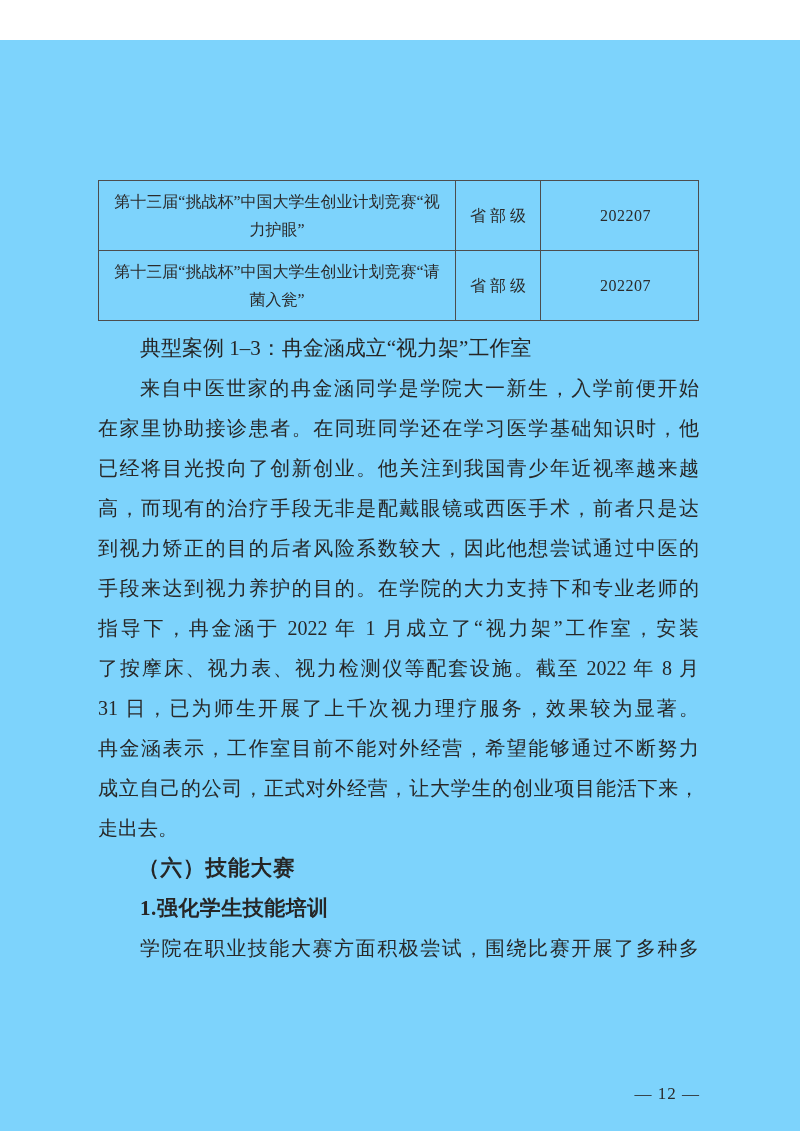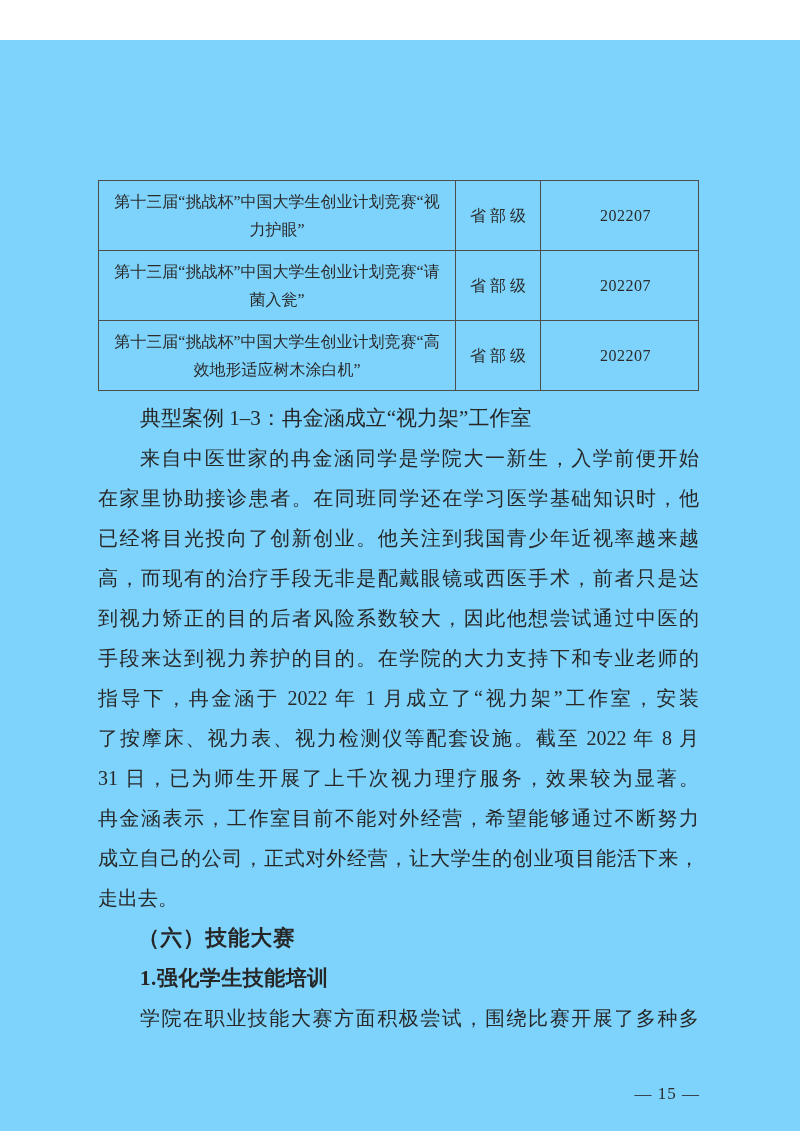--- a/index.html
+++ b/index.html
@@ -95,25 +95,20 @@
         <tr>
           <td class="award-name">第十三届“挑战杯”中国大学生创业计划竞赛“视力护眼”</td>
           <td class="award-level">省部级</td>
           <td class="award-date">202207</td>
         </tr>
         <tr>
           <td class="award-name">第十三届“挑战杯”中国大学生创业计划竞赛“请菌入瓮”</td>
           <td class="award-level">省部级</td>
           <td class="award-date">202207</td>
         </tr>
-        <tr>
-          <td class="award-name">第十三届“挑战杯”中国大学生创业计划竞赛“高效地形适应树木涂白机”</td>
-          <td class="award-level">省部级</td>
-          <td class="award-date">202207</td>
-        </tr>
       </tbody>
     </table>
 
     <div class="case-heading">典型案例 1–3：冉金涵成立“视力架”工作室</div>
 
     <div class="body-line indent">来自中医世家的冉金涵同学是学院大一新生，入学前便开始</div>
     <div class="body-line">在家里协助接诊患者。在同班同学还在学习医学基础知识时，他</div>
     <div class="body-line">已经将目光投向了创新创业。他关注到我国青少年近视率越来越</div>
     <div class="body-line">高，而现有的治疗手段无非是配戴眼镜或西医手术，前者只是达</div>
     <div class="body-line">到视力矫正的目的后者风险系数较大，因此他想尝试通过中医的</div>
@@ -124,14 +119,14 @@
     <div class="body-line">冉金涵表示，工作室目前不能对外经营，希望能够通过不断努力</div>
     <div class="body-line">成立自己的公司，正式对外经营，让大学生的创业项目能活下来，</div>
     <div class="body-line plain">走出去。</div>
 
     <div class="section-heading">（六）技能大赛</div>
     <div class="sub-heading">1.强化学生技能培训</div>
     <div class="body-line indent">学院在职业技能大赛方面积极尝试，围绕比赛开展了多种多</div>
 
   </div>
 
-  <div class="page-number">— 15 —</div>
+  <div class="page-number">— 12 —</div>
 </div>
 
 </body></html>

